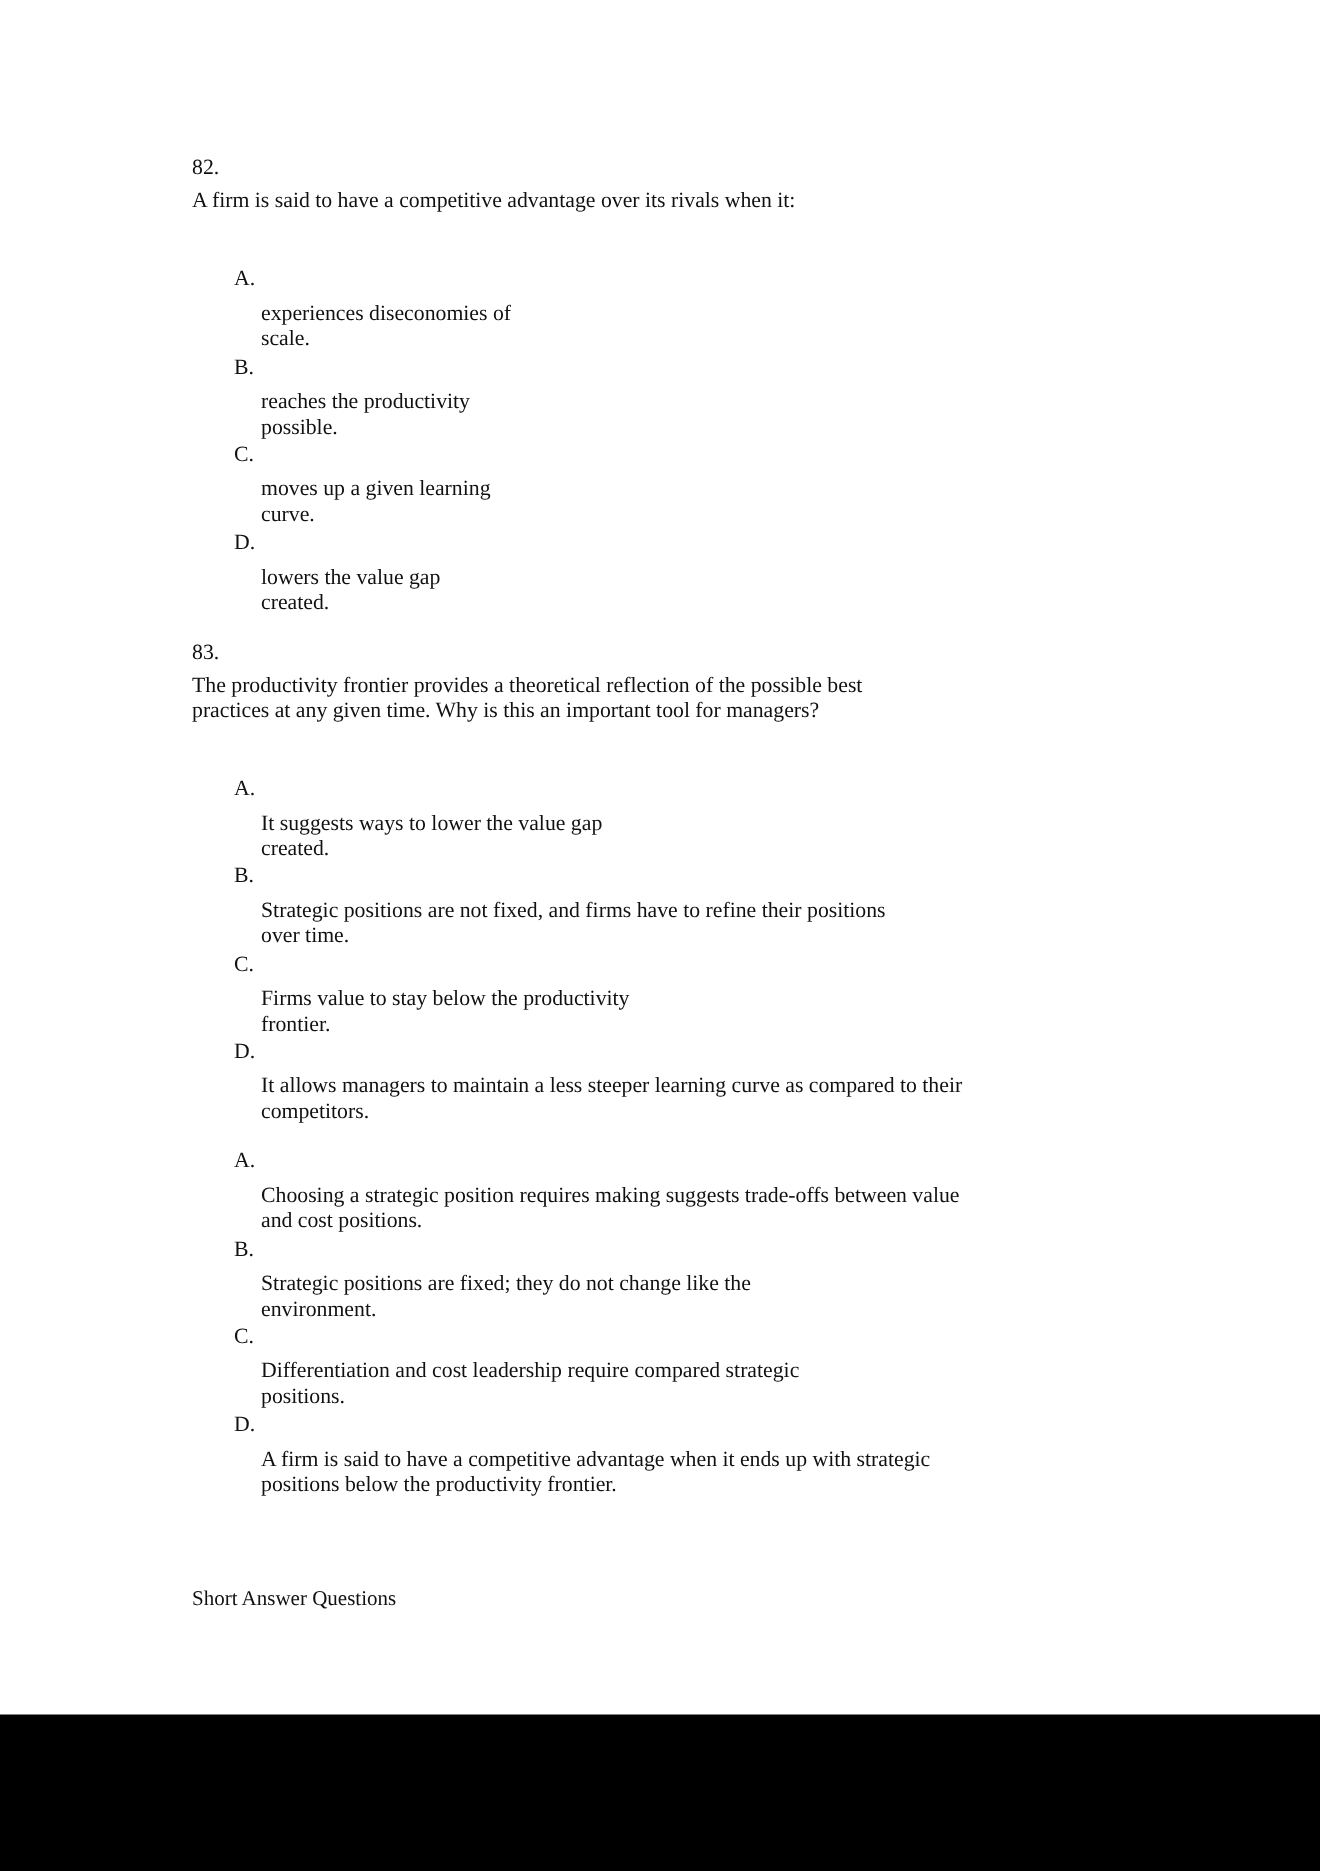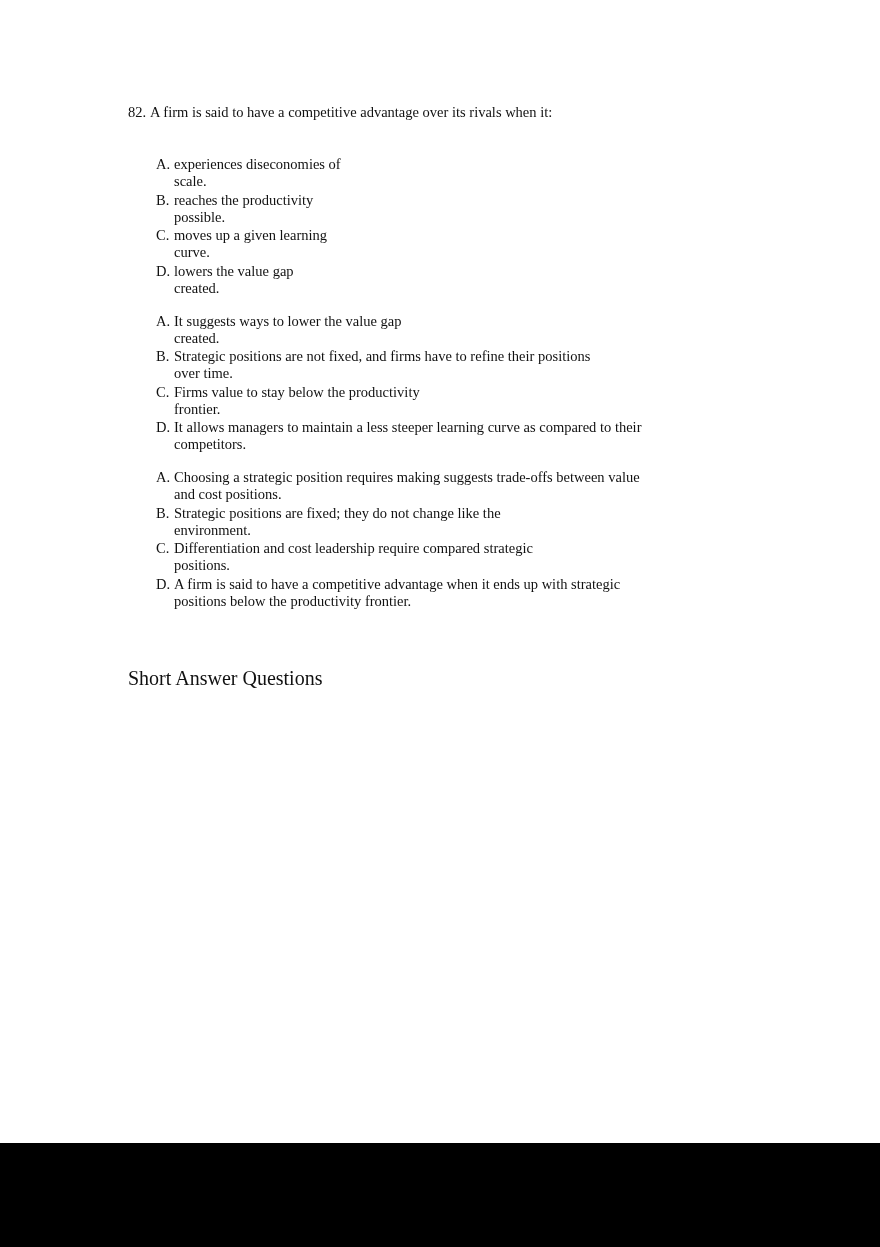--- a/index.html
+++ b/index.html
@@ -20,20 +20,21 @@
     position: absolute;
     left: 128px;
     top: 104px;
     width: 560px;
     font-size: 14.5px;
   }
   .q-row {
     display: flex;
     line-height: 17px;
     margin-bottom: 35px;
+    flex-direction: column;
   }
   .q-num {
     flex: 0 0 22px;
   }
   .q-text {
     white-space: pre-line;
     flex: 1 1 auto;
   }
   .options {
     margin-left: 28px;
@@ -43,24 +44,25 @@
     display: flex;
     line-height: 17px;
     margin-bottom: 1.5px;
   }
   .opt-label {
     flex: 0 0 18px;
   }
   .opt-text {
     white-space: pre-line;
     flex: 1 1 auto;
+    margin-top: 23px;
   }
   .section-heading {
     margin-top: 58px;
-    font-size: 20px;
+    font-size: 14px;
     line-height: 20px;
   }
   .bottom-bar {
     position: absolute;
     left: 0;
     top: 1143px;
     width: 880px;
     height: 104px;
     background: #000000;
   }
@@ -91,20 +93,25 @@
         <span class="opt-text">moves up a given learning
 curve.</span>
       </div>
       <div class="opt-row">
         <span class="opt-label">D.</span>
         <span class="opt-text">lowers the value gap
 created.</span>
       </div>
     </div>
 
+    <div class="q-row">
+      <span class="q-num">83.</span>
+      <span class="q-text">The productivity frontier provides a theoretical reflection of the possible best
+practices at any given time. Why is this an important tool for managers?</span>
+    </div>
     <div class="options">
       <div class="opt-row">
         <span class="opt-label">A.</span>
         <span class="opt-text">It suggests ways to lower the value gap
 created.</span>
       </div>
       <div class="opt-row">
         <span class="opt-label">B.</span>
         <span class="opt-text">Strategic positions are not fixed, and firms have to refine their positions
 over time.</span>

